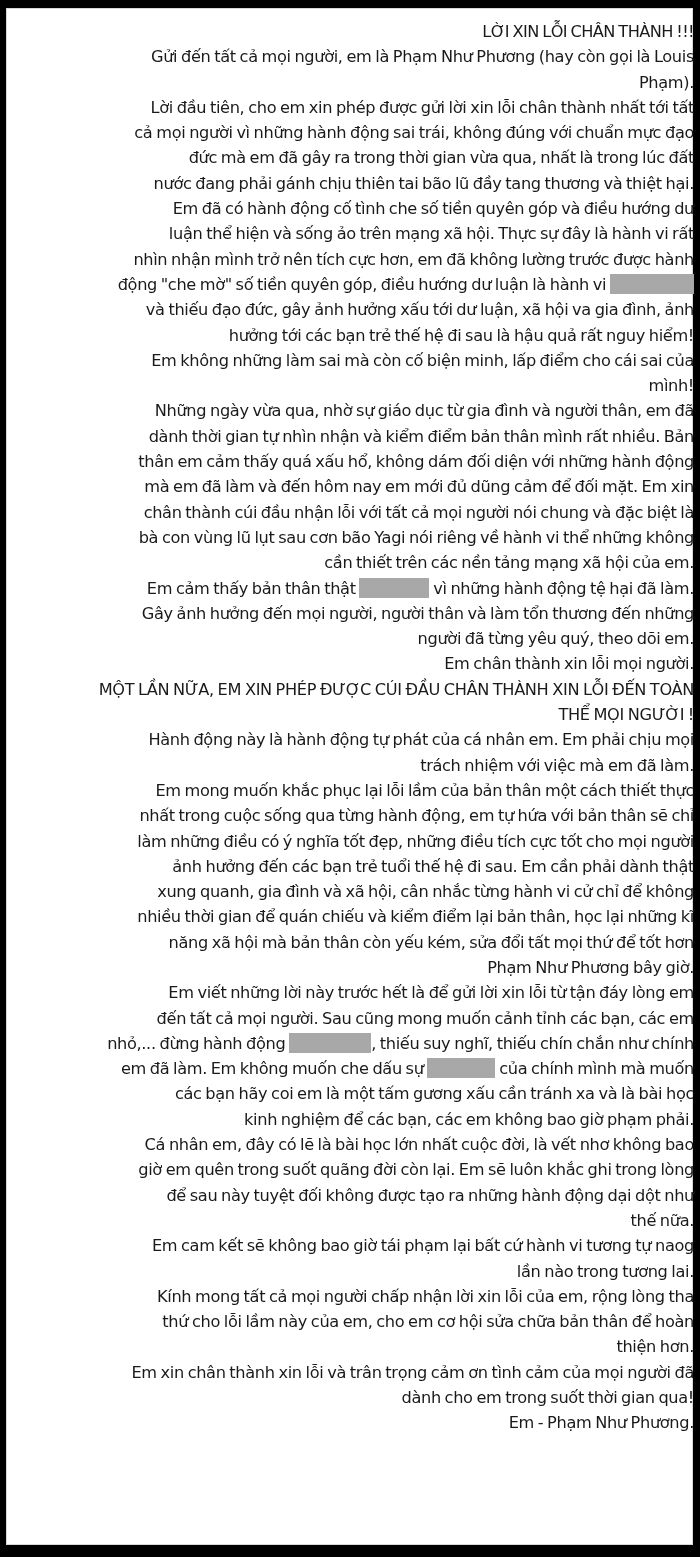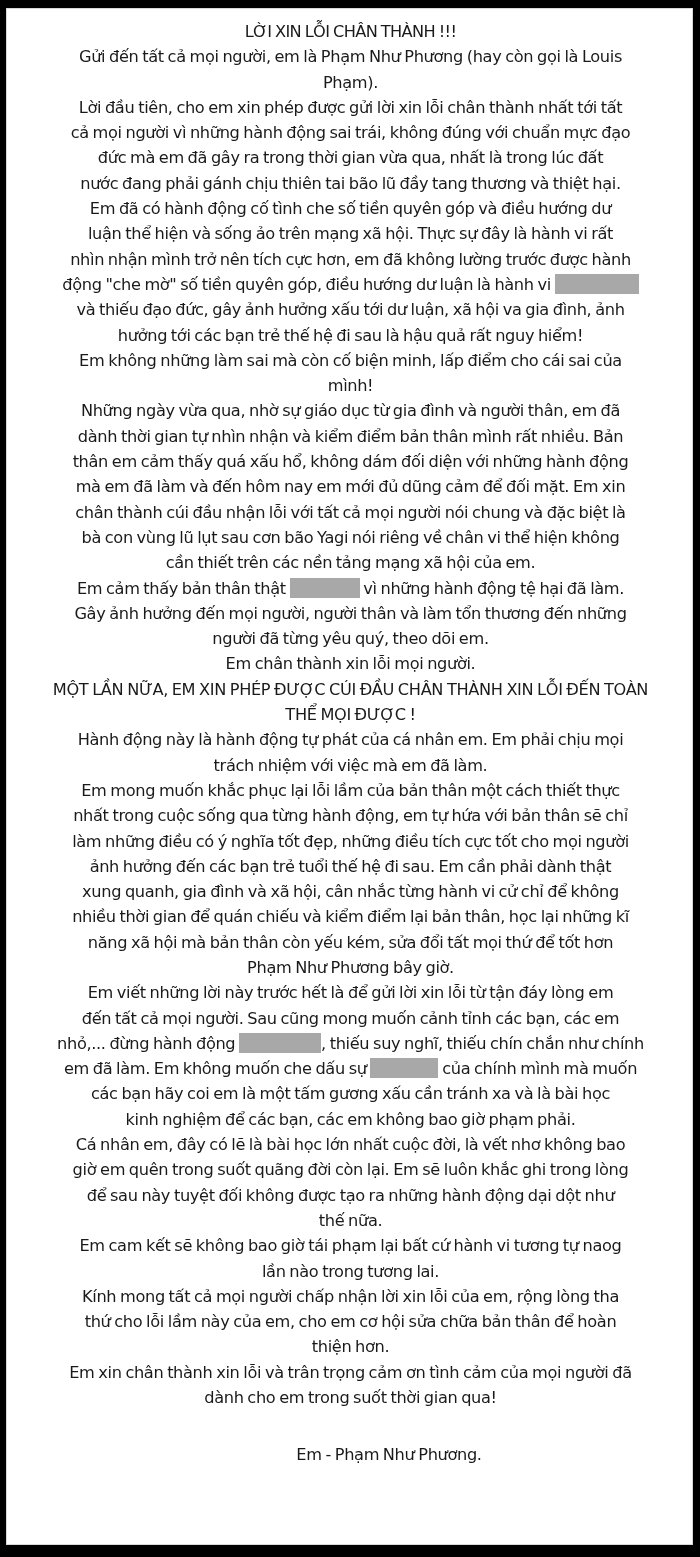--- a/index.html
+++ b/index.html
@@ -26,29 +26,30 @@
     line-height: 25.3px;
     color: #1a1a1a;
     text-align: center;
     letter-spacing: -0.35px;
     word-spacing: -1px;
   }
   .line {
     display: block;
     white-space: nowrap;
     height: 25.3px;
+    text-align: right;
   }
   .heading { letter-spacing: -0.6px; }
   .redact {
     display: inline-block;
     background: #a8a8a8;
     height: 20px;
     vertical-align: -4px;
   }
-  .signature { padding-left: 77px; margin-top: 32px; }
+  .signature { padding-left: 77px; }
 </style>
 </head>
 <body>
 
 <div class="paper">
   <div class="doc" id="doc">
       <div class="line heading">LỜI XIN LỖI CHÂN THÀNH !!!</div>
       <div class="line">Gửi đến tất cả mọi người, em là Phạm Như Phương (hay còn gọi là Louis</div>
       <div class="line">Phạm).</div>
       <div class="line">Lời đầu tiên, cho em xin phép được gửi lời xin lỗi chân thành nhất tới tất</div>
@@ -61,28 +62,28 @@
       <div class="line"><span>động "che mờ" số tiền quyên góp, điều hướng dư luận là hành vi </span><span class="redact" style="width: 84px;"></span><span></span></div>
       <div class="line">và thiếu đạo đức, gây ảnh hưởng xấu tới dư luận, xã hội va gia đình, ảnh</div>
       <div class="line">hưởng tới các bạn trẻ thế hệ đi sau là hậu quả rất nguy hiểm!</div>
       <div class="line">Em không những làm sai mà còn cố biện minh, lấp điểm cho cái sai của</div>
       <div class="line">mình!</div>
       <div class="line">Những ngày vừa qua, nhờ sự giáo dục từ gia đình và người thân, em đã</div>
       <div class="line">dành thời gian tự nhìn nhận và kiểm điểm bản thân mình rất nhiều.  Bản</div>
       <div class="line">thân em cảm thấy quá xấu hổ, không dám đối diện với những hành động</div>
       <div class="line">mà em đã làm và đến hôm nay em mới đủ dũng cảm để đối mặt. Em xin</div>
       <div class="line">chân thành cúi đầu nhận lỗi với tất cả mọi người nói chung và đặc biệt là</div>
-      <div class="line">bà con vùng lũ lụt sau cơn bão Yagi nói riêng về chân vi thể hiện không</div>
+      <div class="line">bà con vùng lũ lụt sau cơn bão Yagi nói riêng về hành vi thể những không</div>
       <div class="line">cần thiết trên các nền tảng mạng xã hội của em.</div>
       <div class="line"><span>Em cảm thấy bản thân thật </span><span class="redact" style="width: 70px;"></span><span> vì những hành động tệ hại đã làm.</span></div>
       <div class="line">Gây ảnh hưởng đến mọi người, người thân và làm tổn thương đến những</div>
       <div class="line">người đã từng yêu quý, theo dõi em.</div>
       <div class="line">Em chân thành xin lỗi mọi người.</div>
       <div class="line">MỘT LẦN NỮA, EM XIN PHÉP ĐƯỢC CÚI ĐẦU CHÂN THÀNH XIN LỖI ĐẾN TOÀN</div>
-      <div class="line">THỂ MỌI ĐƯỢC !</div>
+      <div class="line">THỂ MỌI NGƯỜI !</div>
       <div class="line">Hành động này là hành động tự phát của cá nhân em. Em phải chịu mọi</div>
       <div class="line">trách nhiệm với việc mà em đã làm.</div>
       <div class="line">Em mong muốn khắc phục lại lỗi lầm của bản thân một cách thiết thực</div>
       <div class="line">nhất trong cuộc sống qua từng hành động, em tự hứa với bản thân sẽ chỉ</div>
       <div class="line">làm những điều có ý nghĩa tốt đẹp, những điều tích cực tốt cho mọi người</div>
       <div class="line">ảnh hưởng đến các bạn trẻ tuổi thế hệ đi sau. Em cần phải dành thật</div>
       <div class="line">xung quanh, gia đình và xã hội, cân nhắc từng hành vi cử chỉ để không</div>
       <div class="line">nhiều thời gian để quán chiếu và kiểm điểm lại bản thân, học lại những kĩ</div>
       <div class="line">năng xã hội mà bản thân còn yếu kém, sửa đổi tất mọi thứ để tốt hơn</div>
       <div class="line">Phạm Như Phương bây giờ.</div>

